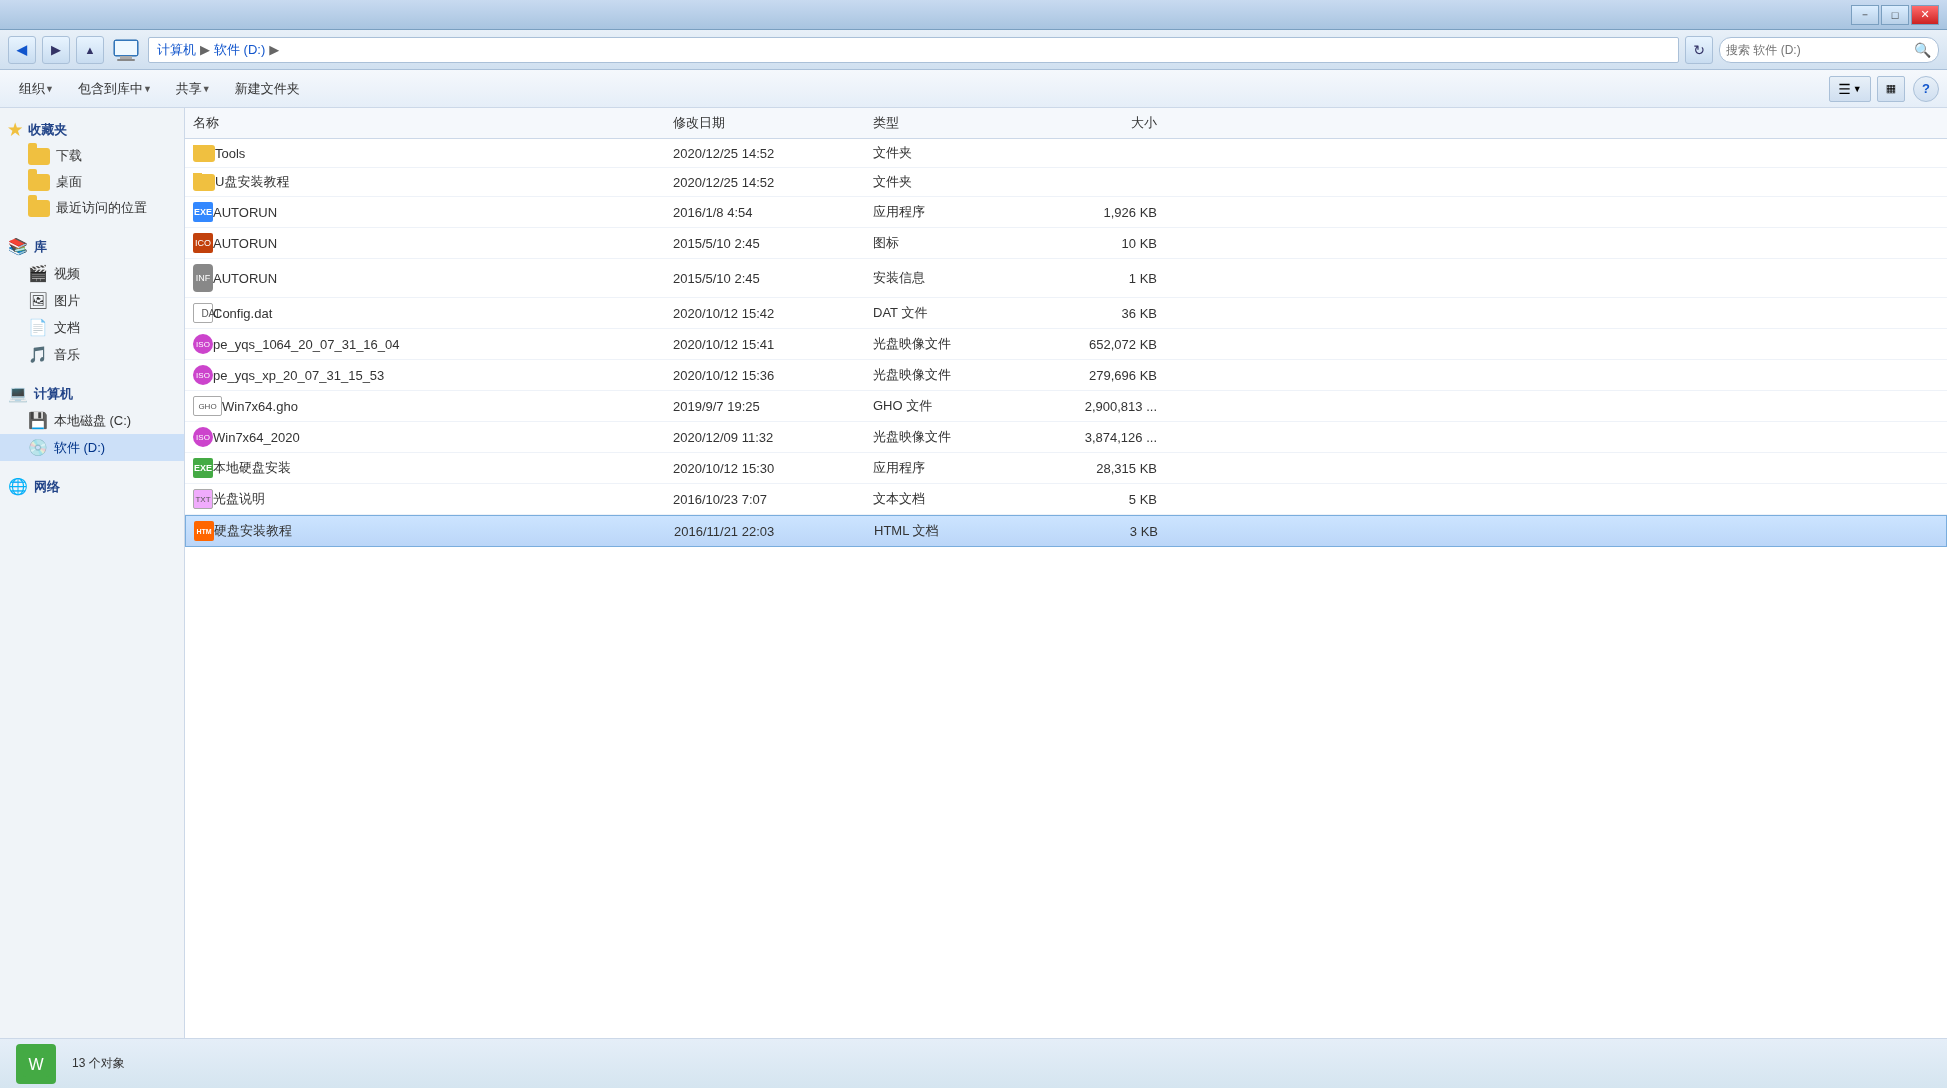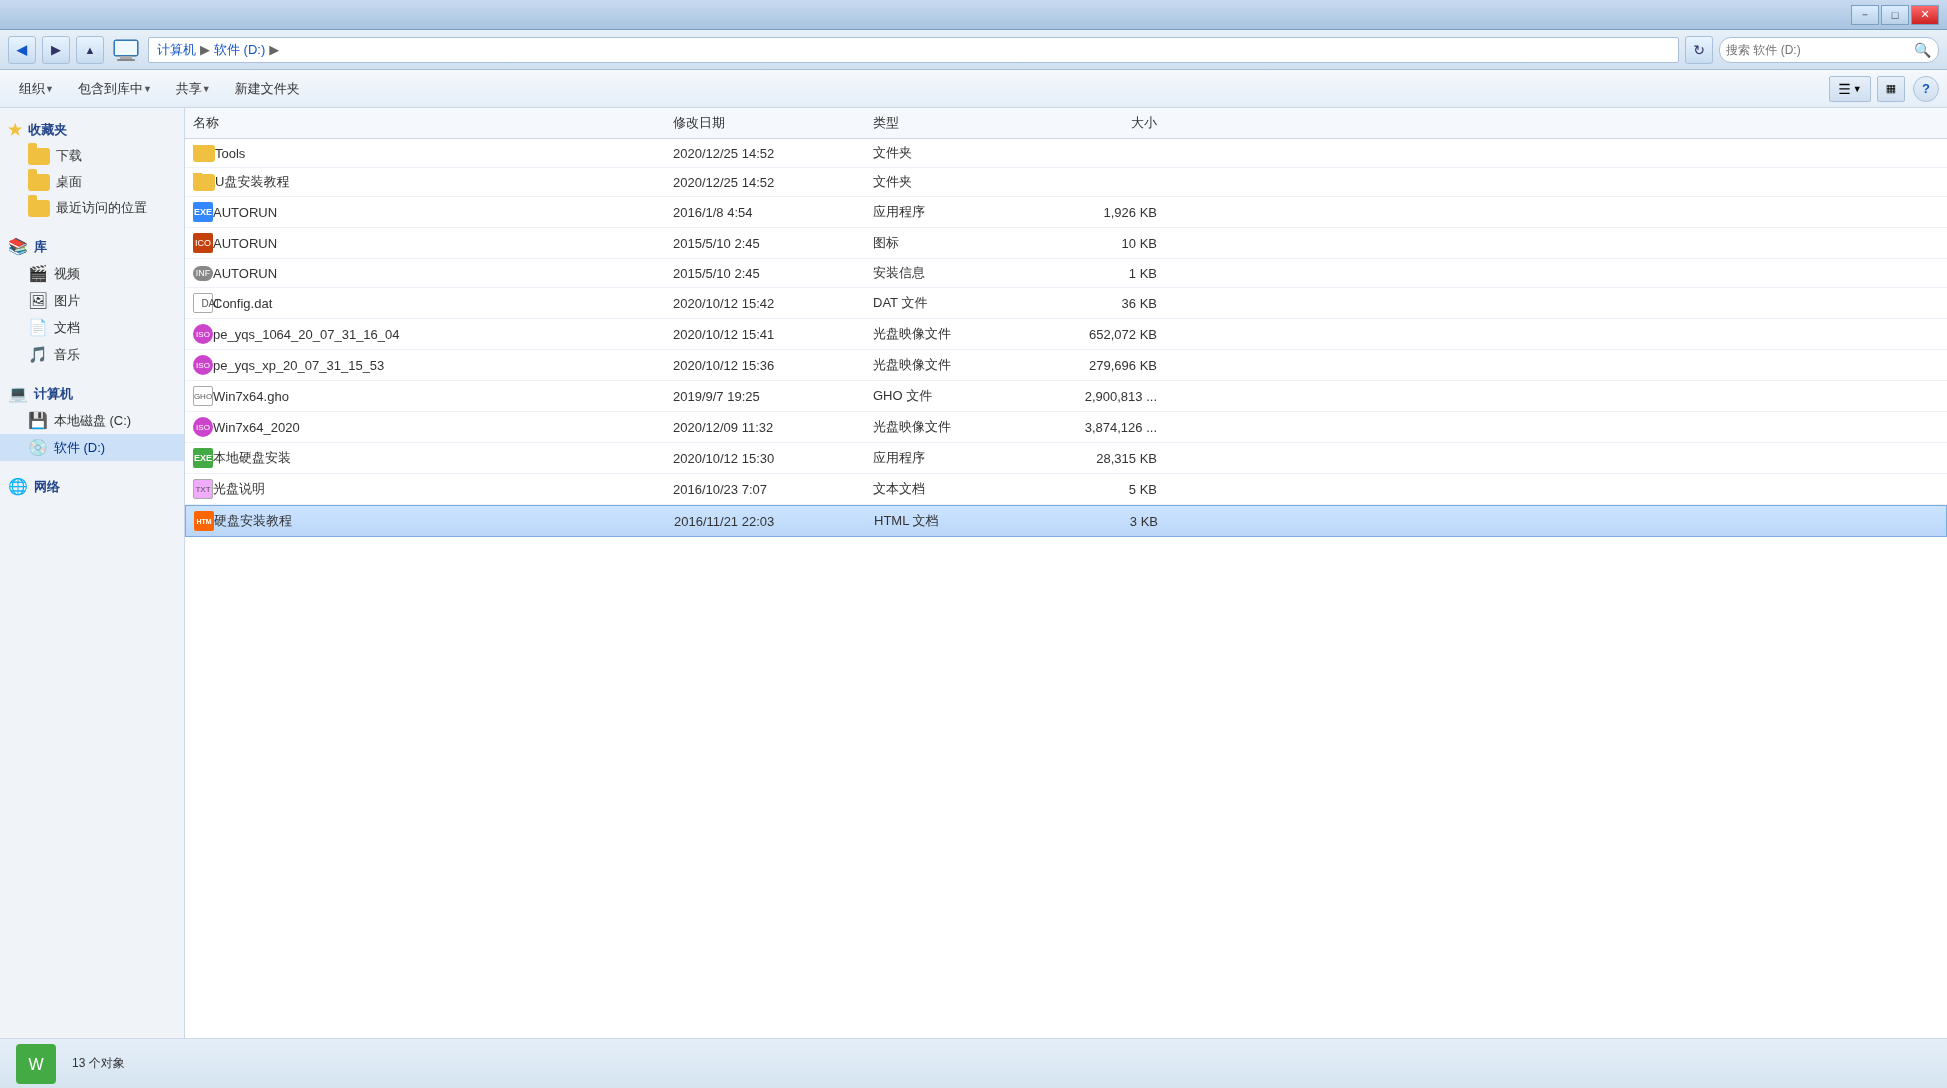--- a/index.html
+++ b/index.html
@@ -319,23 +319,23 @@
       border-radius: 2px;
       display: flex;
       align-items: center;
       justify-content: center;
       color: white;
       font-size: 9px;
       flex-shrink: 0;
     }
     .icon-inf {
       width: 20px;
-      height: 15px;
+      height: 28px;
       background: #888;
-      border-radius: 10px;
+      border-radius: 4px;
       display: flex;
       align-items: center;
       justify-content: center;
       color: white;
       font-size: 9px;
       flex-shrink: 0;
     }
     .icon-dat {
       width: 20px;
       height: 20px;
@@ -356,21 +356,21 @@
       background: #cc44cc;
       border-radius: 50%;
       display: flex;
       align-items: center;
       justify-content: center;
       color: white;
       font-size: 8px;
       flex-shrink: 0;
     }
     .icon-gho {
-      width: 20px;
+      width: 29px;
       height: 20px;
       background: white;
       border: 1px solid #aaa;
       border-radius: 2px;
       display: flex;
       align-items: center;
       justify-content: center;
       color: #555;
       font-size: 8px;
       flex-shrink: 0;

